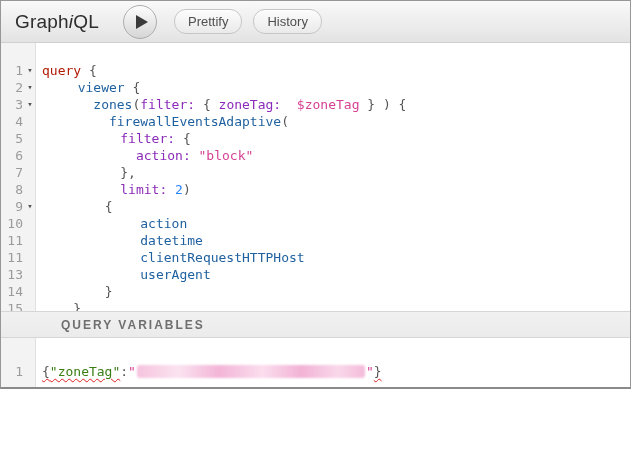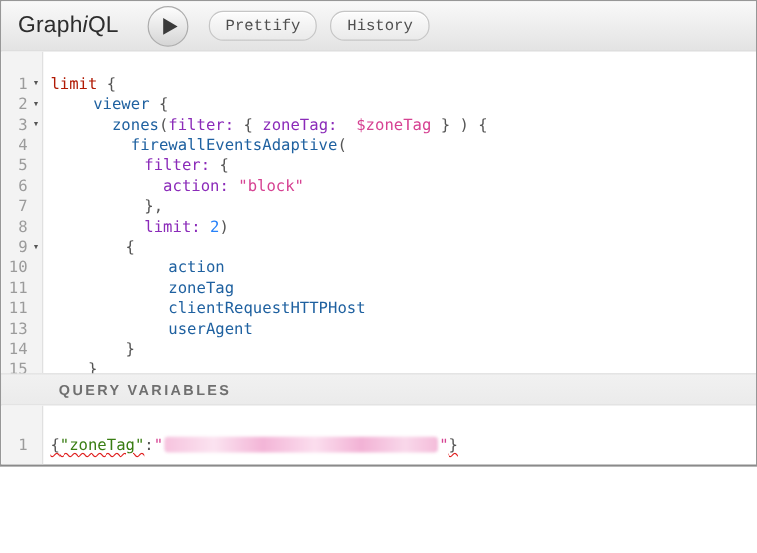--- a/index.html
+++ b/index.html
@@ -29,21 +29,21 @@
     cursor:pointer; flex:0 0 auto;
   }
   .play-tri {
     width:0; height:0; margin-left:4px;
     border-left:12px solid #3a3a3a;
     border-top:7px solid transparent;
     border-bottom:7px solid transparent;
   }
   .tb-btn {
     height:25px; padding:0 13px; margin-left:17px;
-    font-family:Liberation Mono, monospace;
+    font-family:Liberation Sans, sans-serif;
     font-size:13px; color:#4f4f4f;
     background:linear-gradient(#fcfcfc,#eaeaea);
     border:1px solid #c6c6c6; border-radius:12px;
     box-shadow:inset 0 1px 0 #ffffff;
     cursor:pointer;
   }
   .tb-btn + .tb-btn { margin-left:11px;text-align:center; }
   
   .editor { position:relative; background:#fff; overflow:hidden; }
   .editor.main { flex:1 1 auto; }
@@ -82,21 +82,21 @@
     display:inline-block; width:228px; height:13px;
     border-radius:3px; vertical-align:-2px; margin:0 1px;
     background:linear-gradient(90deg,#f6c3de 0%,#fbe3f0 18%,#f3b5d7 36%,#fbdeee 55%,#f2b2d5 72%,#f9d8ea 88%,#f4bcda 100%);
     filter:blur(1.3px);
   }
   
   .vars-title {
     flex:0 0 27px; display:flex; align-items:center;
     background:linear-gradient(#f1f1f1,#ebebeb);
     border-top:1px solid #d6d6d6; border-bottom:1px solid #d6d6d6;
-    padding-left:48px;
+    padding-left:60px;
     font-size:12px; font-weight:bold; letter-spacing:2px; color:#6f6f6f;
     cursor:row-resize;
   }
 </style>
 </head>
 <body>
 
 <div class="window">
 
   <div class="topbar">
@@ -109,21 +109,21 @@
   </div>
 
   <div class="editor main">
     <div class="gutter-bg"></div>
     <div class="rows">
         <div class="cm-row">
           <div class="cm-gut">
             <span class="cm-num">1</span>
             <span class="cm-fold">▾</span>
           </div>
-          <div class="cm-line"><span class="tok kw">limit</span><span class="tok punct"> {</span></div>
+          <div class="cm-line"><span class="tok kw">query</span><span class="tok punct"> {</span></div>
         </div>
         <div class="cm-row">
           <div class="cm-gut">
             <span class="cm-num">2</span>
             <span class="cm-fold">▾</span>
           </div>
           <div class="cm-line"><span class="tok pln">  </span><span class="tok prop">viewer</span><span class="tok punct"> {</span></div>
         </div>
         <div class="cm-row">
           <div class="cm-gut">
@@ -179,21 +179,21 @@
             <span class="cm-num">10</span>
             <span class="cm-fold"></span>
           </div>
           <div class="cm-line"><span class="tok pln">          </span><span class="tok prop">action</span></div>
         </div>
         <div class="cm-row">
           <div class="cm-gut">
             <span class="cm-num">11</span>
             <span class="cm-fold"></span>
           </div>
-          <div class="cm-line"><span class="tok pln">          </span><span class="tok prop">zoneTag</span></div>
+          <div class="cm-line"><span class="tok pln">          </span><span class="tok prop">datetime</span></div>
         </div>
         <div class="cm-row">
           <div class="cm-gut">
             <span class="cm-num">11</span>
             <span class="cm-fold"></span>
           </div>
           <div class="cm-line"><span class="tok pln">          </span><span class="tok prop">clientRequestHTTPHost</span></div>
         </div>
         <div class="cm-row">
           <div class="cm-gut">

